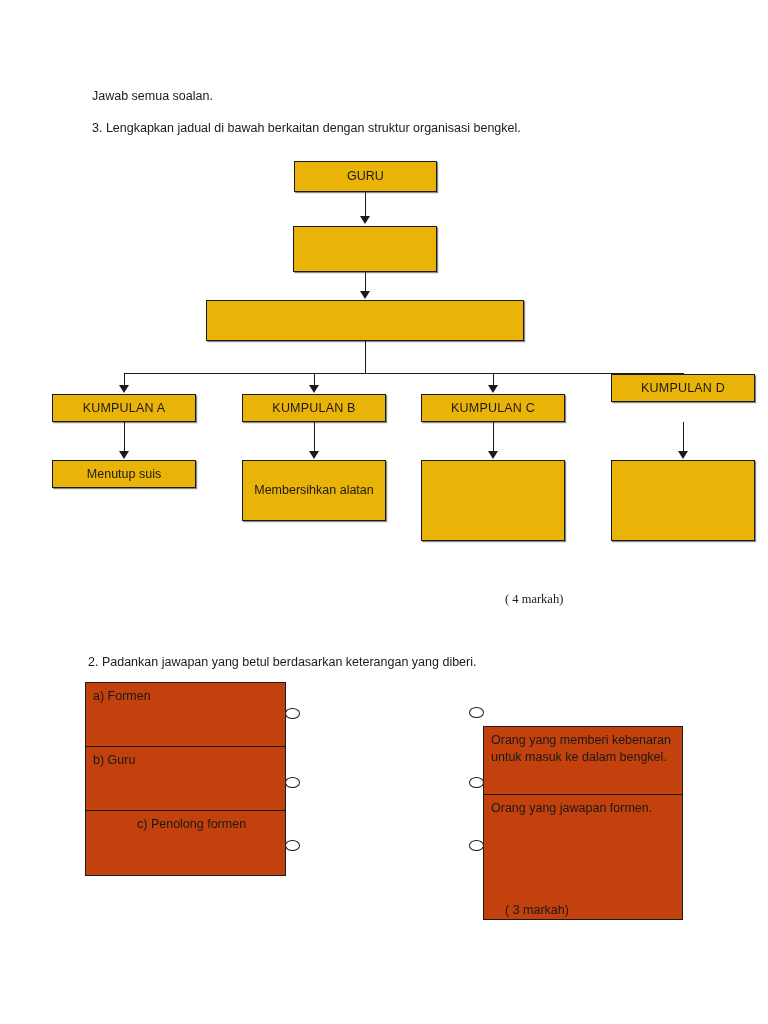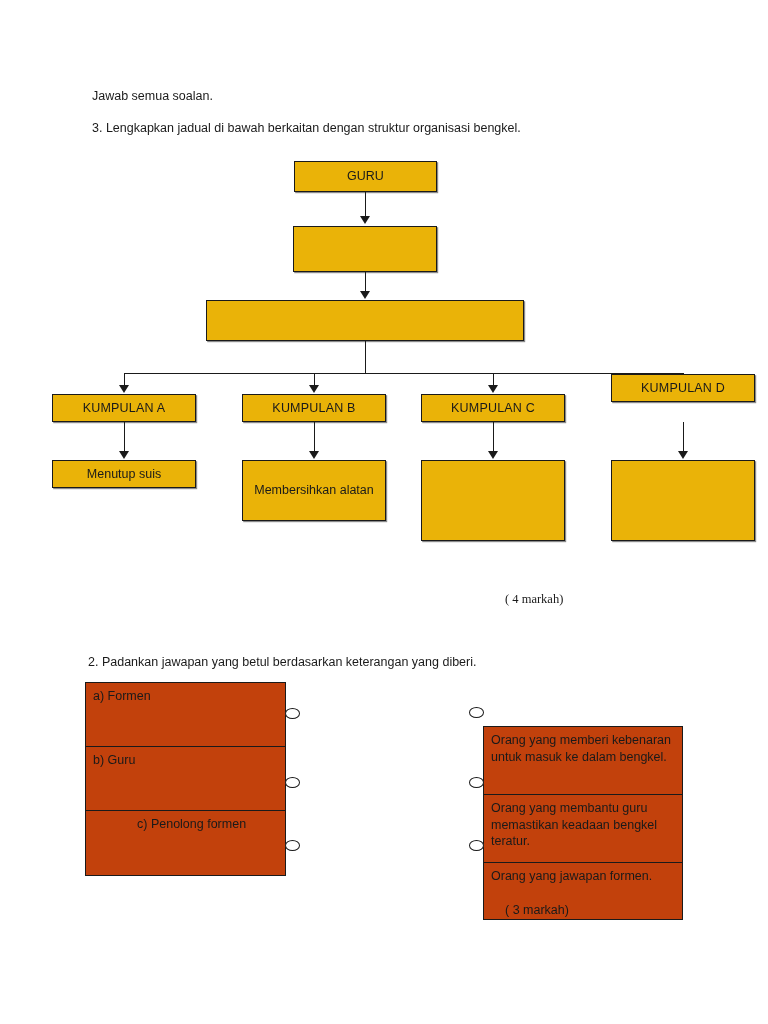--- a/index.html
+++ b/index.html
@@ -193,23 +193,20 @@
     </div>
   </div>
   <div class="knob" style="left:285px; top:708px;"></div>
   <div class="knob" style="left:285px; top:777px;"></div>
   <div class="knob" style="left:285px; top:840px;"></div>
 
   <div class="mtable" style="left:483px; top:682px; width:200px; height:194px;margin-top:44px;">
     <div class="mrow" style="height:68px;">
       <span>Orang yang memberi kebenaran untuk masuk ke dalam bengkel.</span>
     </div>
-    <div class="mrow" style="height:68px;">
-      <span>Orang yang membantu guru memastikan keadaan bengkel teratur.</span>
-    </div>
     <div class="mrow" style="height:56px;">
       <span>Orang yang jawapan formen.</span>
     </div>
   </div>
   <div class="knob" style="left:469px; top:707px;"></div>
   <div class="knob" style="left:469px; top:777px;"></div>
   <div class="knob" style="left:469px; top:840px;"></div>
 
   <div class="marks" style="left:505px; top:903px;">( 3 markah)</div>
 

